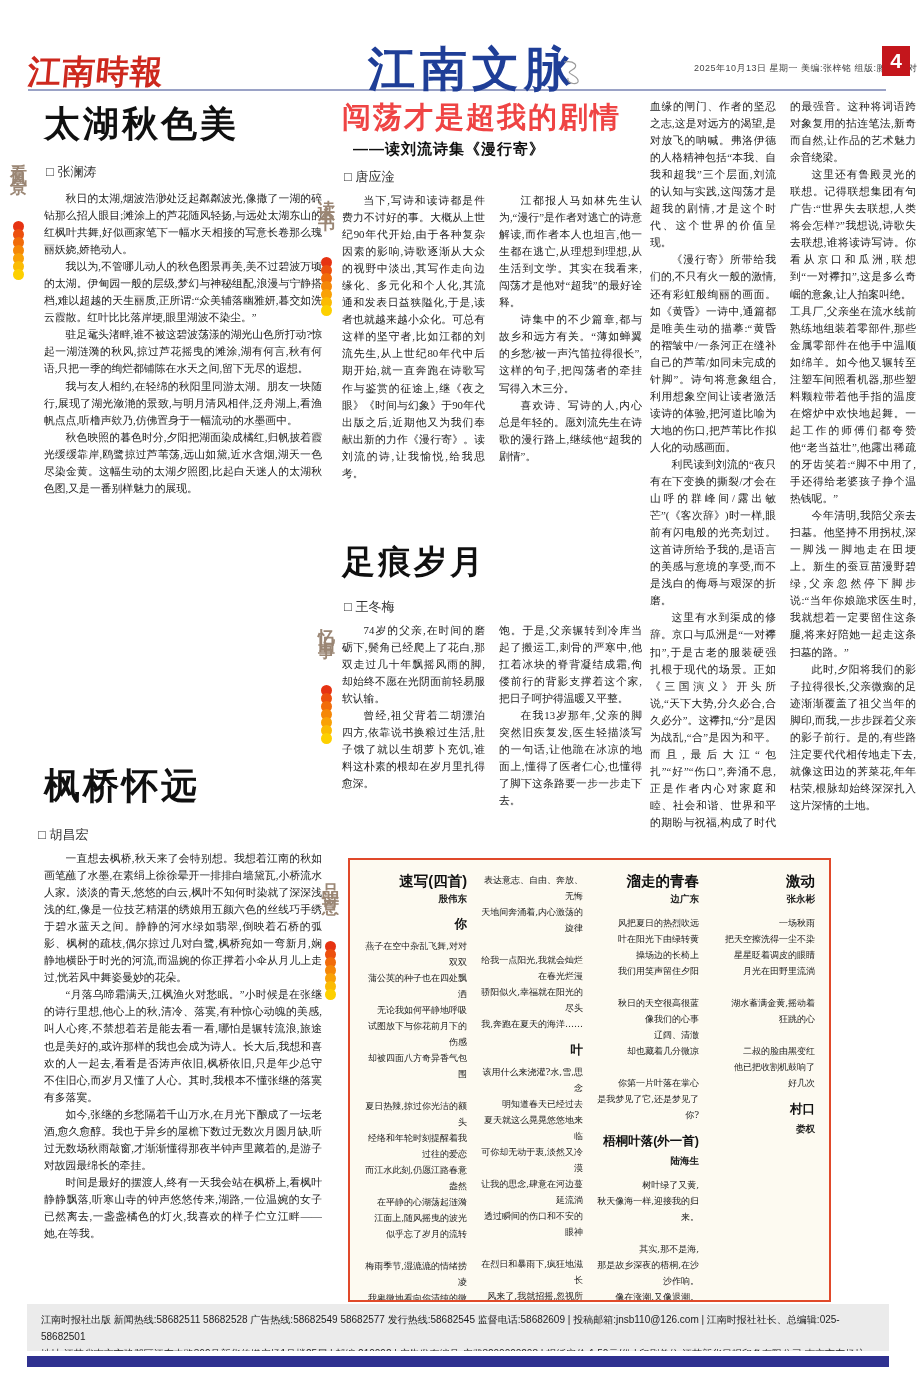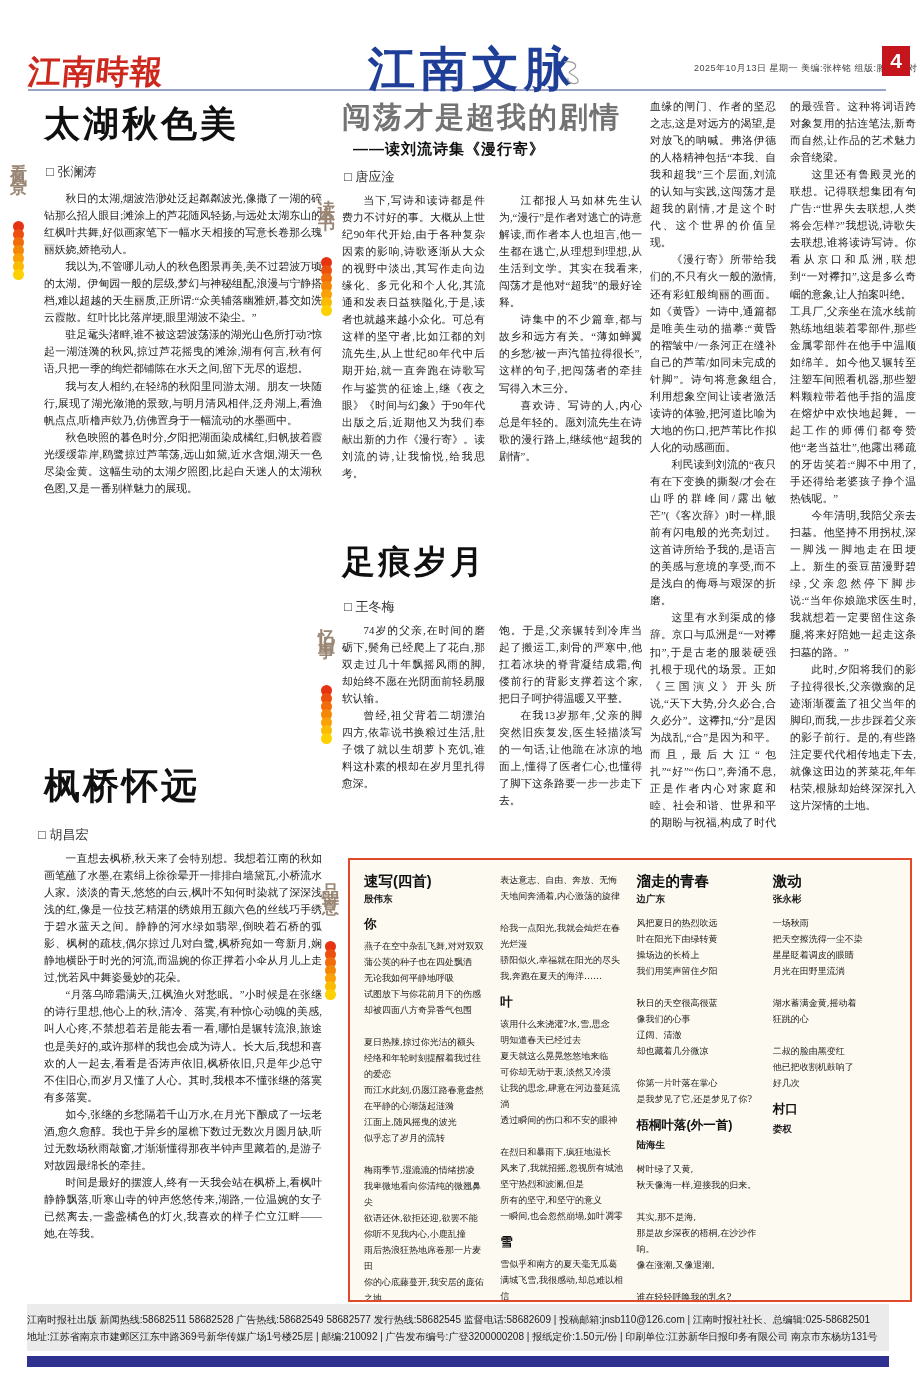--- a/index.html
+++ b/index.html
@@ -25,21 +25,21 @@
   .dots span:nth-child(1){background:#e63312}
   .dots span:nth-child(2){background:#ec500e}
   .dots span:nth-child(3){background:#f16c0a}
   .dots span:nth-child(4){background:#f58707}
   .dots span:nth-child(5){background:#f9a106}
   .dots span:nth-child(6){background:#fbbb03}
   .dots span:nth-child(7){background:#fdd000}
 
   
   .h-xl{font-weight:bold;color:#101010;font-size:36px;letter-spacing:3px;}
-  .h-lg{font-weight:bold;color:#737373;font-size:29px;letter-spacing:2px;}
+  .h-lg{font-weight:bold;color:#ef4444;font-size:29px;letter-spacing:2px;}
   .h-md{font-weight:bold;color:#101010;font-size:33px;letter-spacing:3px;}
   .subhead{font-weight:bold;color:#101010;font-size:15px;letter-spacing:1px;}
   .byline{font-size:13px;color:#333;}
 
   
   .body-text{font-family:"Liberation Serif",serif;font-size:10.8px;line-height:1.58;
              color:#1c1c1c;text-align:justify;overflow:hidden;}
   .body-text p{margin:0;text-indent:2em;}
   .body-text p.noindent{text-indent:0;}
   .two-col{column-count:2;column-gap:14px;}
@@ -49,21 +49,21 @@
               display:flex;gap:13px;padding:12px 14px;overflow:hidden;}
   .poetry-col{flex:1;min-width:0;}
   .poem-head{font-size:14.5px;font-weight:bold;color:#111;}
   .poem-author{font-size:9.5px;font-weight:bold;color:#222;margin:2px 0 9px;}
   .poem-name{font-size:12.5px;font-weight:bold;color:#111;margin:10px 0 5px;}
   .poem-body{font-family:"DejaVu Serif",serif;font-size:9px;line-height:1.78;
              color:#222;white-space:pre-line;}
 
   
   .footer-bar{background:#ebebeb;font-size:10px;color:#222;line-height:1.7;
-              padding:7px 0;box-sizing:border-box;overflow:hidden;}
+              padding:7px 14px;box-sizing:border-box;overflow:hidden;}
   .navy-bar{background:#2f3190;}
 </style>
 </head>
 <body>
 
 <div class="page">
 
   <div class="abs masthead" style="left:28px;top:50px;">江南時報</div>
   <div class="abs header-rule" style="left:28px;top:89px;width:858px;"></div>
   <div class="abs section-title" style="left:368px;top:38px;">江南文脉</div>
@@ -158,21 +158,21 @@
   <div class="abs vlabel" style="left:322px;top:870px;">品诗意</div>
   <div class="abs dots" style="left:325px;top:944px;">
     <span></span>
       <span></span>
       <span></span>
       <span></span>
       <span></span>
       <span></span>
       <span></span>
   </div>
-  <div class="abs poetry-box" style="left:348px;top:858px;width:564px;height:444px;">
+  <div class="abs poetry-box" style="left:348px;top:858px;width:483px;height:444px;text-align:right;">
     <div class="poetry-col">
       <div class="poem-head">速写(四首)</div>
       <div class="poem-author">殷伟东</div>
       <div class="poem-name">你</div>
       <div class="poem-body">燕子在空中杂乱飞舞,对对双双
 蒲公英的种子也在四处飘洒
 无论我如何平静地呼吸
 试图放下与你花前月下的伤感
 却被四面八方奇异香气包围
 

